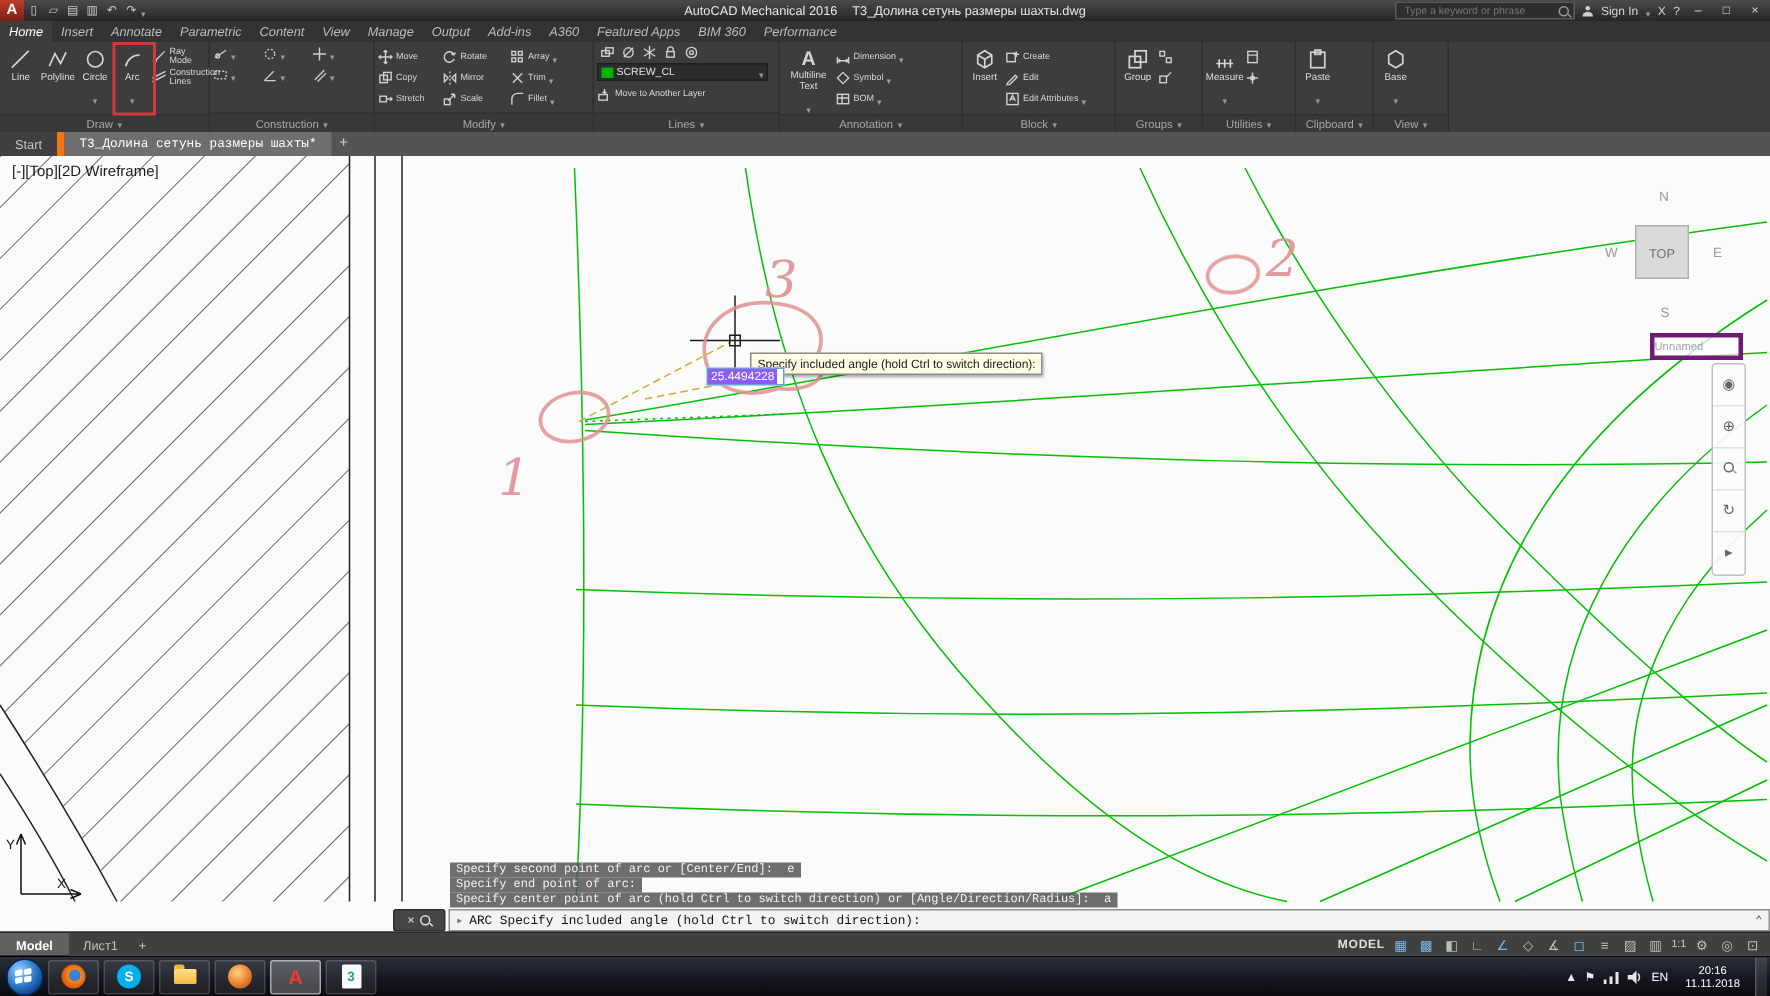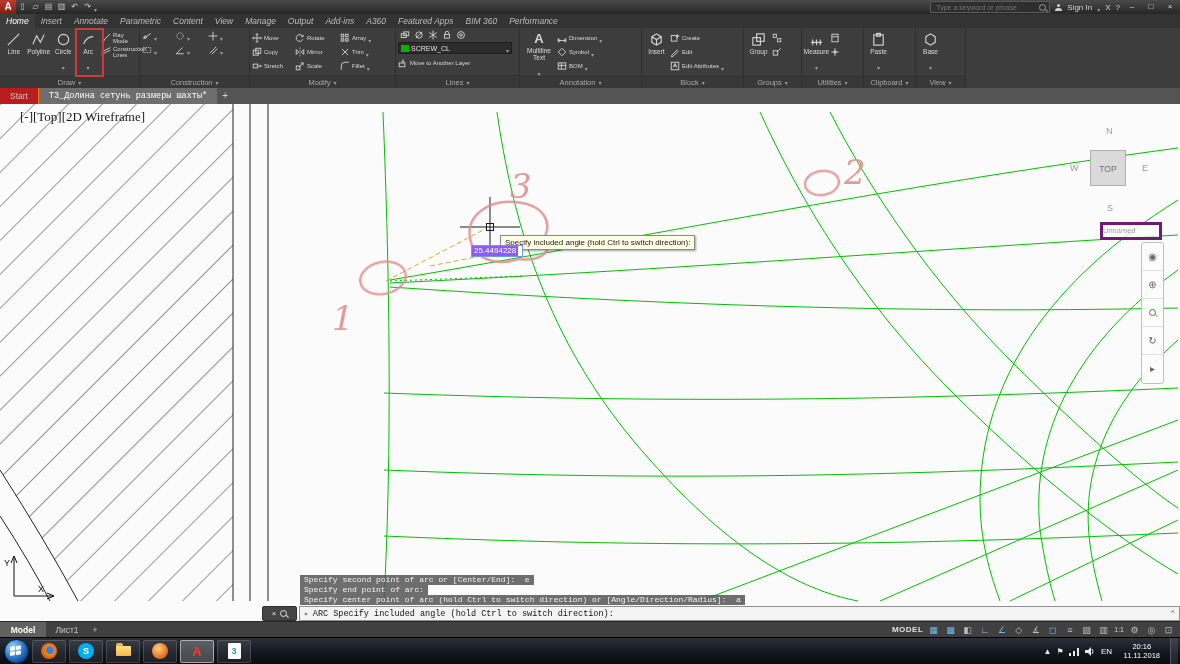--- a/index.html
+++ b/index.html
@@ -45,28 +45,28 @@
   .mlabel{font-size:6px;color:#d8d8d8;line-height:6px;}
   .layersel{display:flex;align-items:center;gap:2px;width:114px;height:12px;background:#2c2c2c;border:1px solid #1e1e1e;padding:0 2px;box-sizing:border-box;}
   .swatch{width:8px;height:7px;background:#00b400;flex:none;}
   .laytext{font-size:7px;color:#e0e0e0;flex:1;}
   .mtext-a{font-size:13px;font-weight:bold;color:#d5d5d5;line-height:14px;}
   #red-box{position:absolute;left:75px;top:28px;width:29px;height:49px;border:2px solid #cf3a3a;z-index:60;box-sizing:border-box;}
 
   
   #file-tabs{position:absolute;top:88px;left:0;width:100%;height:16px;background:#545454;display:flex;align-items:stretch;z-index:20;}
   .ftab{line-height:16px;font-size:8.5px;padding:0 10px;white-space:nowrap;}
-  #ftab-start{background:#b91c1c;color:#c6c6c6;border-right:1px solid #f97316;}
+  #ftab-start{background:#404040;color:#c6c6c6;border-right:5px solid #f97316;}
   #ftab-active{background:#6e6e6e;color:#fff;font-family:Liberation Mono, monospace;}
   #ftab-plus{width:16px;text-align:center;color:#d0d0d0;font-size:10px;line-height:16px;}
 
   
   #drawing{position:absolute;top:104px;left:0;width:1180px;height:517px;background:#fbfbfb;z-index:1;}
   #geo{position:absolute;left:0;top:0;width:1180px;height:517px;}
-  #vp-label{position:absolute;left:20px;top:5px;font-size:13px;color:#1a1a1a;z-index:3;font-family:Liberation Serif, serif;}
+  #vp-label{position:absolute;left:8px;top:5px;font-size:10px;color:#1a1a1a;z-index:3;}
   #viewcube{position:absolute;left:1068px;top:22px;width:84px;height:92px;z-index:3;font-size:9px;color:#9a9a9a;}
   #vc-top{position:absolute;left:22px;top:24px;width:36px;height:36px;background:#dadada;border:1px solid #b0b0b0;color:#707070;font-size:8.5px;text-align:center;line-height:36px;box-sizing:border-box;}
   #named-view{position:absolute;left:1100px;top:118px;width:56px;height:12px;border:3px solid #701a75;background:rgba(255,255,255,.75);color:#a0a0a0;font-size:7.5px;text-align:left;line-height:11px;z-index:3;}
   #navbar{position:absolute;left:1141px;top:138px;width:21px;height:140px;background:rgba(252,252,252,.92);border:1px solid #bfbfbf;border-radius:3px;z-index:3;display:flex;flex-direction:column;align-items:center;justify-content:space-around;color:#666;font-size:10px;}
   .nav-ic{width:100%;text-align:center;border-bottom:1px solid #e0e0e0;line-height:26px;height:26px;}
   .nav-ic:last-child{border-bottom:none;}
   #tooltip{position:absolute;left:500px;top:131px;height:13px;line-height:13px;background:#fdfde3;border:1px solid #8a8a8a;box-shadow:1px 1px 2px rgba(0,0,0,.35);font-size:8px;color:#1a1a1a;padding:0 4px;white-space:nowrap;z-index:6;}
   #angle-input{position:absolute;left:471px;top:141px;width:52px;height:12px;background:#fff;border:1px solid #6d9ed6;box-sizing:border-box;z-index:7;display:flex;align-items:center;}
   #angle-value{background:#8b5cf6;color:#fff;font-size:8px;line-height:10px;padding:0 2px;white-space:nowrap;}
   .cmd-hist{position:absolute;left:300px;height:10px;line-height:10px;background:rgba(85,85,85,.85);color:#f2f2f2;font-family:"Liberation Mono",monospace;font-size:8px;padding:0 4px;white-space:pre;z-index:5;}
@@ -119,20 +119,24 @@
 
   <div id="titlebar">
     <div id="app-logo">A</div>
     <span class="qat">▯</span>
     <span class="qat">▱</span>
     <span class="qat">▤</span>
     <span class="qat">▥</span>
     <span class="qat">↶</span>
     <span class="qat">↷</span>
     <span class="dd"></span>
+    <div id="title-center">
+      <span>AutoCAD Mechanical 2016</span>
+      <span>Т3_Долина сетунь размеры шахты.dwg</span>
+    </div>
     <div id="title-right">
       <div id="search-box">
         <input id="search-input" placeholder="Type a keyword or phrase" style="">
         <span class="mag"></span>
       </div>
       <span class="person"></span>
       <span class="tb-txt">Sign In</span>
       <span class="dd"></span>
       <span class="tb-txt">X</span>
       <span class="tb-txt">?</span>

